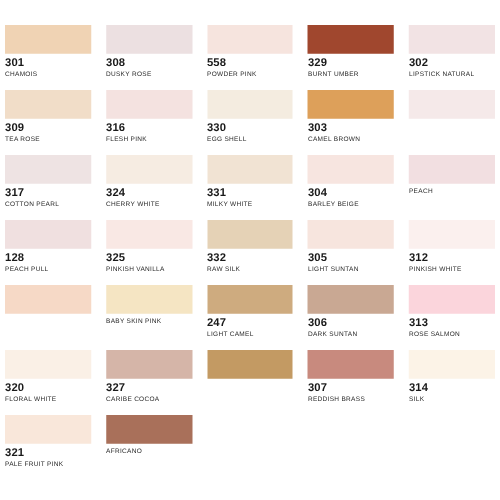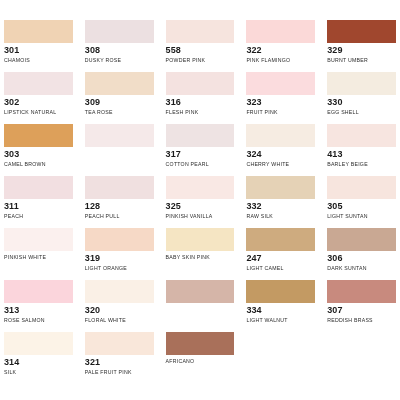--- a/index.html
+++ b/index.html
@@ -91,27 +91,20 @@
         </div>
       </div>
       <div class="swatch-cell">
         <span class="swatch-chip" style="background-color: rgb(246, 228, 222);"></span>
         <div class="swatch-meta">
           <span class="swatch-code">558</span>
           <span class="swatch-name">POWDER PINK</span>
         </div>
       </div>
       <div class="swatch-cell">
-        <span class="swatch-chip" style="background-color: rgb(251, 217, 216);"></span>
-        <div class="swatch-meta">
-          <span class="swatch-code">322</span>
-          <span class="swatch-name">PINK FLAMINGO</span>
-        </div>
-      </div>
-      <div class="swatch-cell">
         <span class="swatch-chip" style="background-color: rgb(160, 71, 46);"></span>
         <div class="swatch-meta">
           <span class="swatch-code">329</span>
           <span class="swatch-name">BURNT UMBER</span>
         </div>
       </div>
       <div class="swatch-cell">
         <span class="swatch-chip" style="background-color: rgb(242, 227, 228);"></span>
         <div class="swatch-meta">
           <span class="swatch-code">302</span>
@@ -126,27 +119,20 @@
         </div>
       </div>
       <div class="swatch-cell">
         <span class="swatch-chip" style="background-color: rgb(244, 226, 224);"></span>
         <div class="swatch-meta">
           <span class="swatch-code">316</span>
           <span class="swatch-name">FLESH PINK</span>
         </div>
       </div>
       <div class="swatch-cell">
-        <span class="swatch-chip" style="background-color: rgb(251, 220, 222);"></span>
-        <div class="swatch-meta">
-          <span class="swatch-code">323</span>
-          <span class="swatch-name">FRUIT PINK</span>
-        </div>
-      </div>
-      <div class="swatch-cell">
         <span class="swatch-chip" style="background-color: rgb(244, 236, 224);"></span>
         <div class="swatch-meta">
           <span class="swatch-code">330</span>
           <span class="swatch-name">EGG SHELL</span>
         </div>
       </div>
       <div class="swatch-cell">
         <span class="swatch-chip" style="background-color: rgb(221, 160, 90);"></span>
         <div class="swatch-meta">
           <span class="swatch-code">303</span>
@@ -164,30 +150,36 @@
         </div>
       </div>
       <div class="swatch-cell">
         <span class="swatch-chip" style="background-color: rgb(246, 236, 226);"></span>
         <div class="swatch-meta">
           <span class="swatch-code">324</span>
           <span class="swatch-name">CHERRY WHITE</span>
         </div>
       </div>
       <div class="swatch-cell">
+        <span class="swatch-chip" style="background-color: rgb(241, 227, 211);"></span>
+        <div class="swatch-meta">
+          <span class="swatch-code">331</span>
+          <span class="swatch-name">MILKY WHITE</span>
+        </div>
+      </div>
+      <div class="swatch-cell">
         <span class="swatch-chip" style="background-color: rgb(247, 229, 224);"></span>
         <div class="swatch-meta">
-          <span class="swatch-code">413</span>
+          <span class="swatch-code">304</span>
           <span class="swatch-name">BARLEY BEIGE</span>
         </div>
       </div>
       <div class="swatch-cell">
         <span class="swatch-chip" style="background-color: rgb(242, 223, 225);"></span>
         <div class="swatch-meta">
-          <span class="swatch-code">311</span>
           <span class="swatch-name">PEACH</span>
         </div>
       </div>
       <div class="swatch-cell">
         <span class="swatch-chip" style="background-color: rgb(240, 224, 224);"></span>
         <div class="swatch-meta">
           <span class="swatch-code">128</span>
           <span class="swatch-name">PEACH PULL</span>
         </div>
       </div>
@@ -208,29 +200,26 @@
       <div class="swatch-cell">
         <span class="swatch-chip" style="background-color: rgb(247, 229, 222);"></span>
         <div class="swatch-meta">
           <span class="swatch-code">305</span>
           <span class="swatch-name">LIGHT SUNTAN</span>
         </div>
       </div>
       <div class="swatch-cell">
         <span class="swatch-chip" style="background-color: rgb(251, 240, 238);"></span>
         <div class="swatch-meta">
+          <span class="swatch-code">312</span>
           <span class="swatch-name">PINKISH WHITE</span>
         </div>
       </div>
       <div class="swatch-cell">
         <span class="swatch-chip" style="background-color: rgb(246, 217, 198);"></span>
-        <div class="swatch-meta">
-          <span class="swatch-code">319</span>
-          <span class="swatch-name">LIGHT ORANGE</span>
-        </div>
       </div>
       <div class="swatch-cell">
         <span class="swatch-chip" style="background-color: rgb(245, 229, 195);"></span>
         <div class="swatch-meta">
           <span class="swatch-name">BABY SKIN PINK</span>
         </div>
       </div>
       <div class="swatch-cell">
         <span class="swatch-chip" style="background-color: rgb(206, 171, 127);"></span>
         <div class="swatch-meta">
@@ -254,27 +243,27 @@
       </div>
       <div class="swatch-cell">
         <span class="swatch-chip" style="background-color: rgb(250, 240, 230);"></span>
         <div class="swatch-meta">
           <span class="swatch-code">320</span>
           <span class="swatch-name">FLORAL WHITE</span>
         </div>
       </div>
       <div class="swatch-cell">
         <span class="swatch-chip" style="background-color: rgb(213, 181, 168);"></span>
+        <div class="swatch-meta">
+          <span class="swatch-code">327</span>
+          <span class="swatch-name">CARIBE COCOA</span>
+        </div>
       </div>
       <div class="swatch-cell">
         <span class="swatch-chip" style="background-color: rgb(195, 154, 99);"></span>
-        <div class="swatch-meta">
-          <span class="swatch-code">334</span>
-          <span class="swatch-name">LIGHT WALNUT</span>
-        </div>
       </div>
       <div class="swatch-cell">
         <span class="swatch-chip" style="background-color: rgb(200, 138, 126);"></span>
         <div class="swatch-meta">
           <span class="swatch-code">307</span>
           <span class="swatch-name">REDDISH BRASS</span>
         </div>
       </div>
       <div class="swatch-cell">
         <span class="swatch-chip" style="background-color: rgb(252, 243, 231);"></span>

